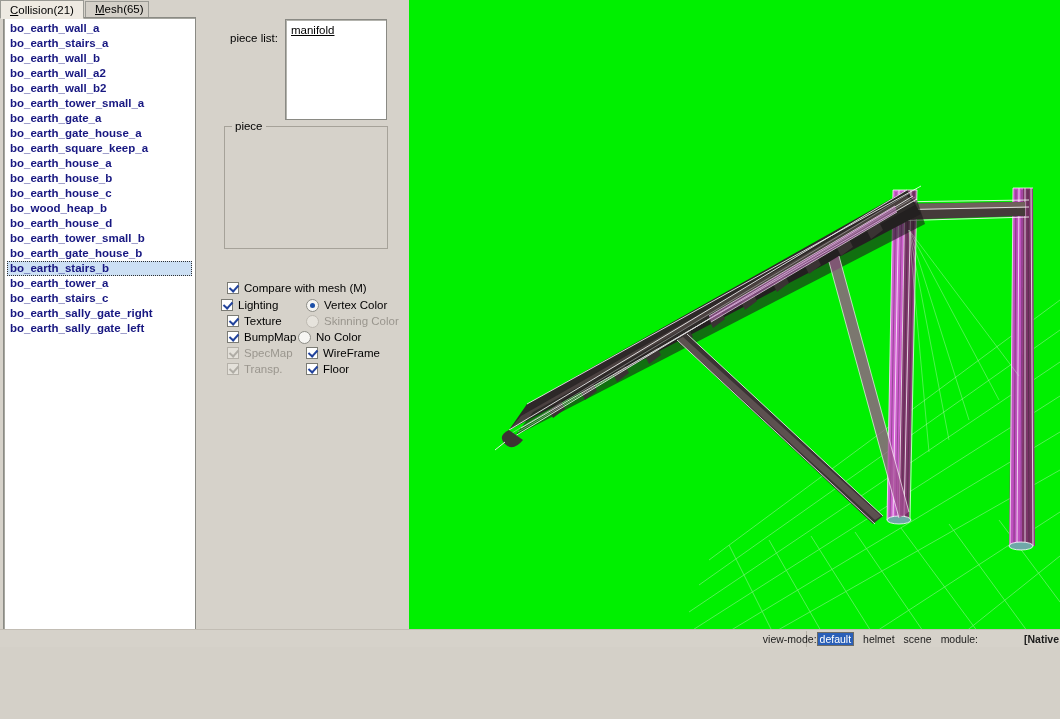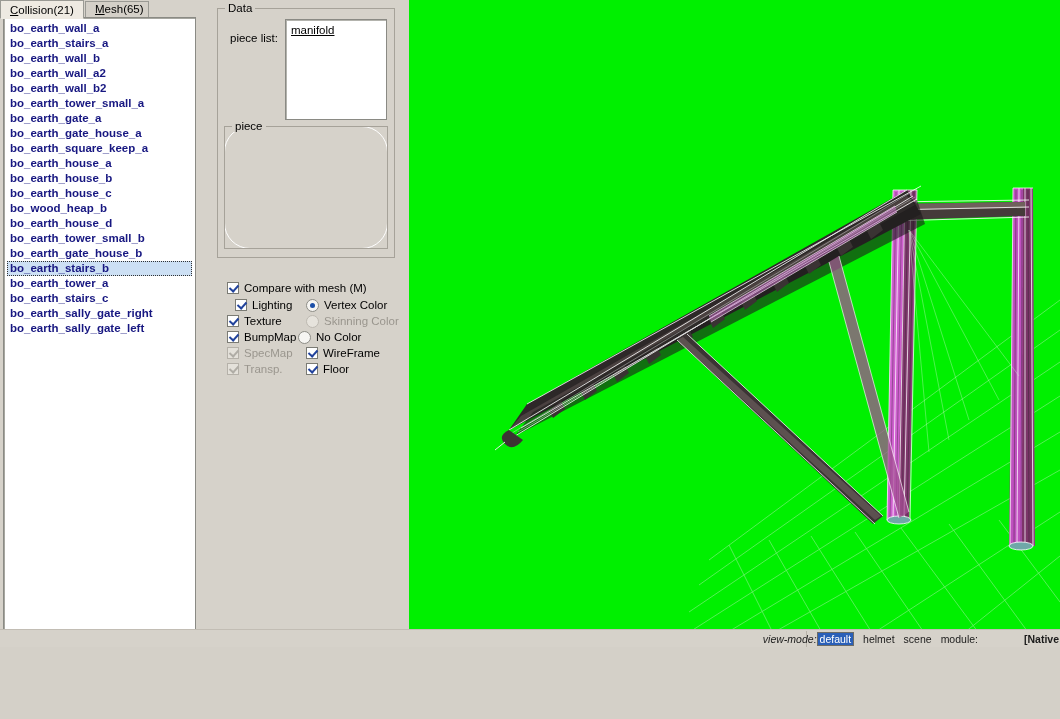--- a/index.html
+++ b/index.html
@@ -103,21 +103,21 @@
     position: absolute;
     top: -7px; left: 7px;
     background: #d6d2ca;
     padding: 0 3px;
     font-size: 11.5px;
     color: #000;
     z-index: 2;
     white-space: nowrap;
   }
   #group-data { left: 217px; top: 8px; width: 178px; height: 250px; }
-  #group-piece { left: 224px; top: 126px; width: 164px; height: 123px; border-radius: 26px; }
+  #group-piece { left: 224px; top: 126px; width: 164px; height: 123px; }
   #group-view { left: 217px; top: 268px; width: 178px; height: 150px; }
 
   
   #piecelist-label {
     position: absolute;
     left: 230px; top: 32px;
     font-size: 11.5px;
     white-space: nowrap;
     text-align: right;
   }
@@ -224,21 +224,21 @@
     color: #1b1b1b;
     padding-right: 1px;
     white-space: nowrap;
   }
   #status-sep {
     position: absolute;
     left: 806px; top: 1px;
     width: 1px; height: 17px;
     background: #b8b3a9;
   }
-  .st-key { font-style: italic; margin-left: 7px; }
+  .st-key { margin-left: 7px; }
   .st-val-sel {
     background: #2a5fb8;
     color: #fff;
     padding: 0 2px;
     margin-left: 0px;
     border: 1px solid #6b6b66;
     line-height: 12px;
   }
   .st-plain { margin-left: 9px; }
   .st-bold { font-weight: bold; margin-left: 1px; padding-left: 45px; }
@@ -276,38 +276,35 @@
         <div class="litem">bo_earth_tower_small_b</div>
         <div class="litem">bo_earth_gate_house_b</div>
         <div class="litem selected">bo_earth_stairs_b</div>
         <div class="litem">bo_earth_tower_a</div>
         <div class="litem">bo_earth_stairs_c</div>
         <div class="litem">bo_earth_sally_gate_right</div>
         <div class="litem">bo_earth_sally_gate_left</div>
       </div>
   </div>
 
-  <div class="group" id="group-data">
-    <span class="glabel">Data</span>
-  </div>
   <div id="piecelist-label">piece list:</div>
   <div id="piecelist-box">
     <div class="pitem">manifold</div>
   </div>
 
   <div class="group" id="group-piece">
     <span class="glabel">piece</span>
   </div>
 
 
   <div class="ctl" style="left:227px; top:281px;">
     <span class="cbox checked"></span>
     <span>Compare with mesh (M)</span>
   </div>
-  <div class="ctl" style="left:235px; top:298px;">
+  <div class="ctl" style="left:221px; top:298px;">
     <span class="cbox checked"></span>
     <span>Lighting</span>
   </div>
   <div class="ctl" style="left:227px; top:314px;">
     <span class="cbox checked"></span>
     <span>Texture</span>
   </div>
   <div class="ctl" style="left:227px; top:330px;">
     <span class="cbox checked"></span>
     <span>BumpMap</span>

